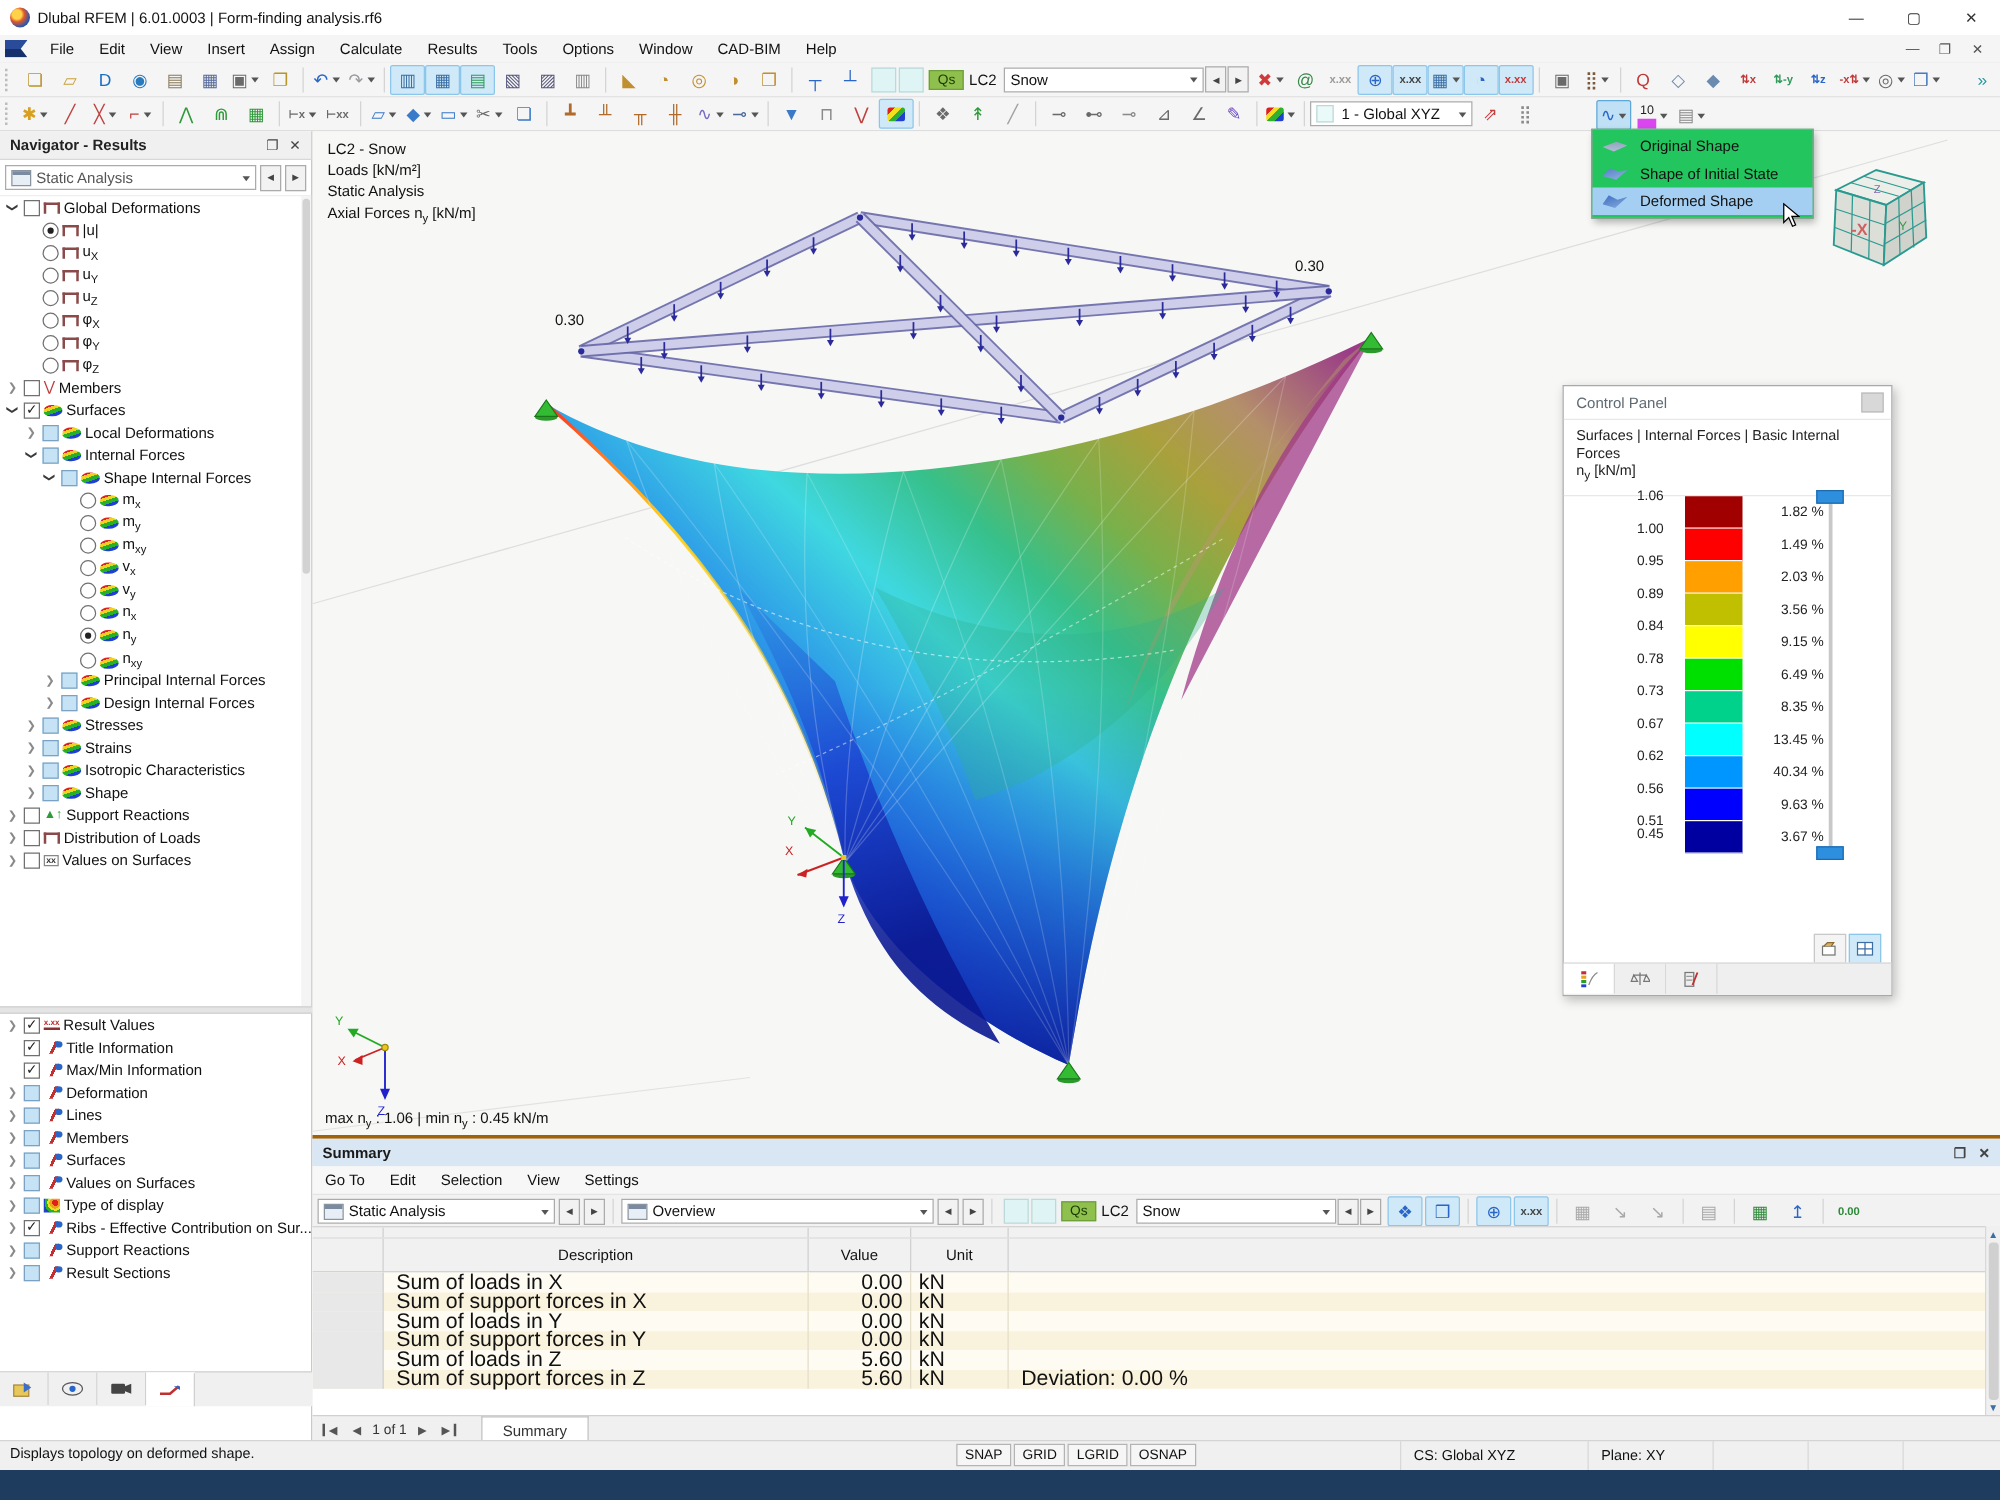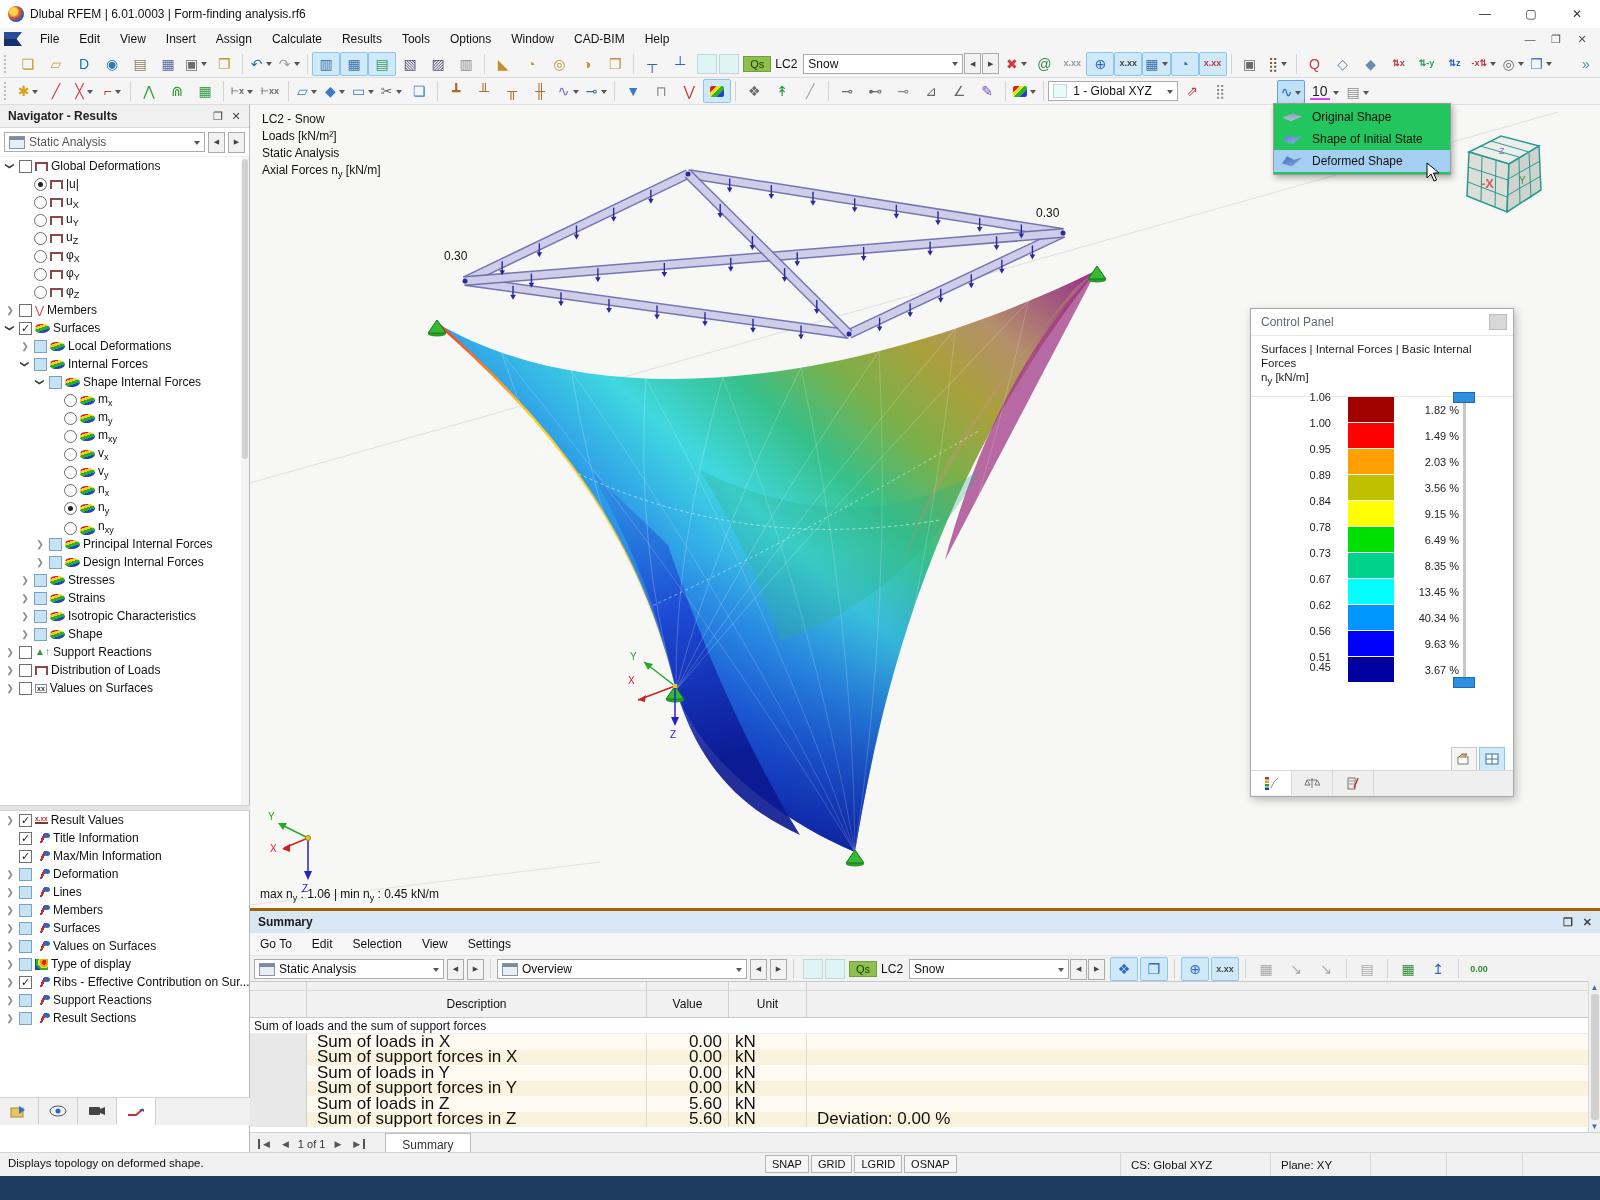--- a/index.html
+++ b/index.html
@@ -33,21 +33,21 @@
   .combo{background:#fff;border:1px solid #ababab;height:20px;display:flex;align-items:center;padding:0 4px;gap:4px;box-sizing:border-box;}
   .combo-val{white-space:nowrap;overflow:hidden;}
   .cgrid{width:14px;height:11px;background:linear-gradient(180deg,#7a8aa0 0 3px,#e8eef5 3px),repeating-linear-gradient(180deg,#c8d4e0 0 2px,#eef3f8 2px 4px);border:1px solid #8a94a0;}
   .navbtn{width:15px;height:19px;border:1px solid #ababab;background:#f2f2f2;display:flex;align-items:center;justify-content:center;font-size:7px;color:#444;margin-left:1px;}
   .lcgroup{display:flex;align-items:center;margin:0 3px;}
   .lcsw{width:18px;height:18px;background:#dff5f5;border:1px solid #bcd8d8;margin-right:2px;}
   .lcbadge{background:#8fbf4d;border:1px solid #6f9f3a;color:#1a3a00;font-size:11px;padding:1px 6px;margin:0 2px;}
   .lctext{padding:0 6px 0 2px;font-size:12px;}
   .lccombo{width:160px;justify-content:space-between;}
   #tb2right{position:absolute;left:1277px;top:80px;display:flex;align-items:center;gap:2px;}
-  .ruler10{display:flex;align-items:center;font-size:14px;color:#222;border-bottom:2px solid #d946ef;padding:0 2px;height:14px;}
+  .ruler10{display:flex;align-items:center;font-size:10px;color:#222;border-bottom:8px solid #d946ef;padding:0 2px;height:14px;}
   
   .leftdock{position:absolute;left:0;top:105px;width:250px;height:1047px;background:#ffffff;border-right:1px solid #b8b8b8;box-sizing:border-box;}
   .dockhead{height:22px;background:#f0f0f0;border-bottom:1px solid #d8d8d8;display:flex;align-items:center;padding:0 4px 0 8px;}
   .dockhead .ttl{font-weight:bold;color:#222;}
   .dockbtn{margin-left:auto;width:18px;text-align:center;color:#444;font-size:11px;}
   .dockbtn+.dockbtn{margin-left:0;}
   .comborow{height:28px;display:flex;align-items:center;padding:0 4px;gap:2px;border-bottom:1px solid #eee;}
   .comborow .combo{flex:1;color:#555;}
   .tree{position:absolute;top:52px;left:0;right:8px;height:648px;overflow:hidden;}
   .vtrack{position:absolute;top:52px;right:0;width:8px;height:648px;background:#f4f4f4;}
@@ -1242,21 +1242,20 @@
           <div class="col-v"></div>
           <div class="col-u"></div>
           <div class="col-n"></div>
         </div>
       <div class="th-row">
         <div class="col-g"></div>
         <div class="col-d">Description</div>
         <div class="col-v">Value</div>
         <div class="col-u">Unit</div>
       </div>
-      <div class="sect-row">Sum of loads and the sum of support forces</div>
       <div id="summary-rows">
           <div class="s-row odd">
             <div class="g"></div>
             <div class="d">Sum of loads in X</div>
             <div class="v">0.00</div>
             <div class="u">kN</div>
             <div class="n"></div>
           </div>
           <div class="s-row even">
             <div class="g"></div>

